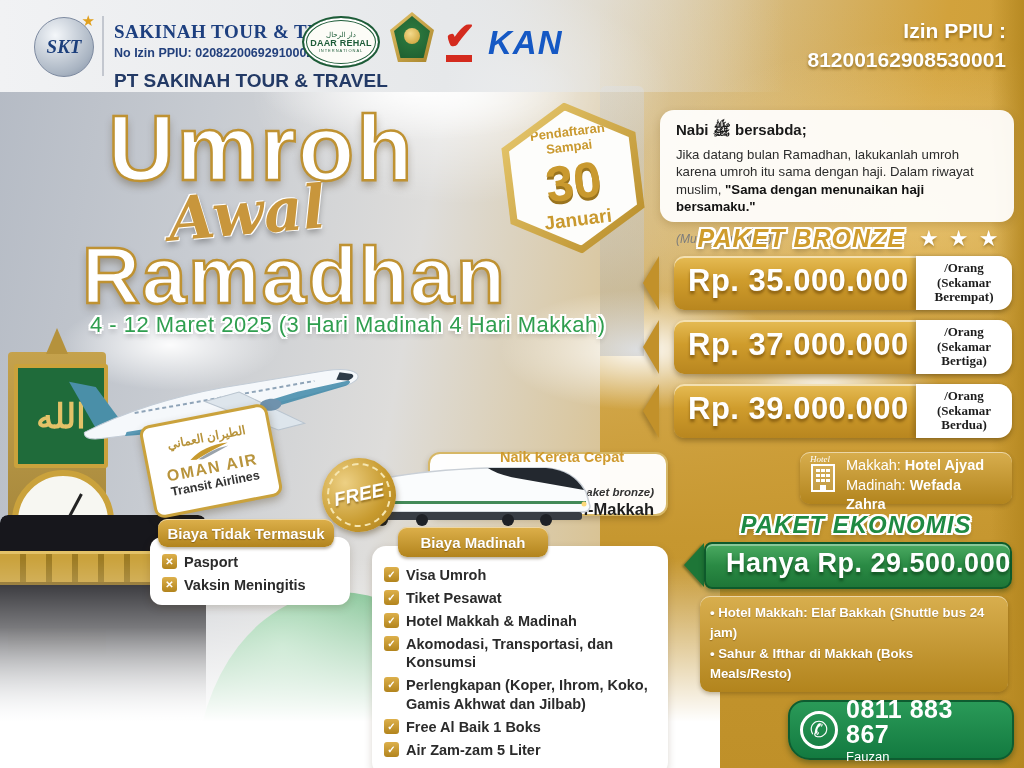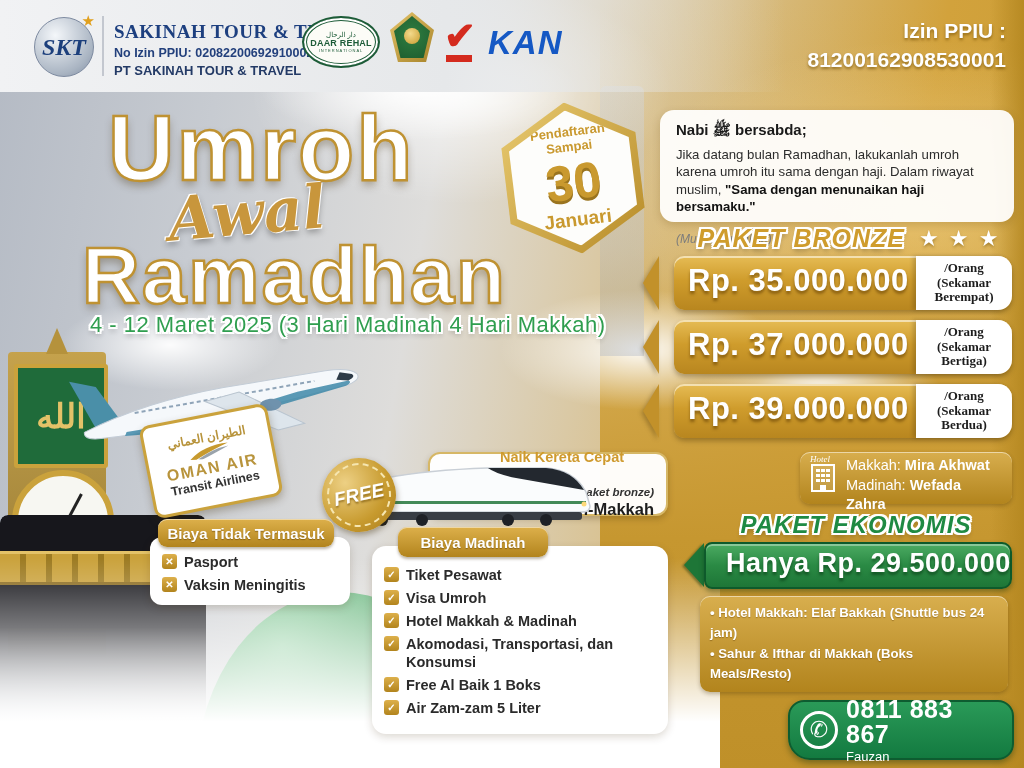--- a/index.html
+++ b/index.html
@@ -33,27 +33,27 @@
     -webkit-mask-image:linear-gradient(to bottom,#000 55%,transparent 100%);mask-image:linear-gradient(to bottom,#000 55%,transparent 100%);}
   .kaaba-band{position:absolute;left:0;top:36px;width:100%;height:28px;background:repeating-linear-gradient(90deg,#caa23c 0 20px,#9d7b22 20px 26px);border-top:3px solid #e3c268;border-bottom:3px solid #8a6a1d;}
   
   .dome{left:196px;top:592px;width:288px;height:300px;z-index:2;border-radius:50% 50% 0 0 / 62% 62% 0 0;
     background:radial-gradient(120% 120% at 30% 18%,#9bd4aa 0%,#55a96c 45%,#2f7d46 100%);}
   
   .header-bg{left:0;top:0;width:810px;height:92px;background:linear-gradient(to right,#f1f2f4 0%,#e6e8ea 55%,rgba(230,232,234,0) 97%);z-index:4;}
   .logo-globe{left:34px;top:17px;width:58px;height:58px;border-radius:50%;z-index:5;
     background:radial-gradient(circle at 35% 30%,#f4f7fa,#a9b4c2 70%,#7d8aa0);border:1px solid #7d8aa0;
     display:flex;align-items:center;justify-content:center;}
-  .logo-globe .abbr{font-family:"Liberation Serif",serif;font-style:italic;font-weight:bold;font-size:24px;color:#1c3f7c;}
+  .logo-globe .abbr{font-family:"Liberation Serif",serif;font-style:italic;font-weight:bold;font-size:19px;color:#1c3f7c;}
   .logo-star{position:absolute;top:-6px;right:-2px;color:#e0a01f;font-size:15px;}
   .logo-divider{left:102px;top:16px;width:2px;height:60px;background:#c3c7cf;z-index:5;}
   .company-block{left:114px;top:20px;z-index:5;line-height:1.25;}
   .company-name{font-family:"Liberation Serif",serif;font-weight:bold;font-size:19px;color:#1d3f7f;letter-spacing:.5px;}
   .company-license{font-size:12.5px;font-weight:bold;color:#23407c;margin-top:2px;}
-  .company-pt{font-size:13px;font-weight:bold;color:#233a66;margin-top:2px;}
+  .company-pt{font-size:19px;font-weight:bold;color:#233a66;margin-top:8px;}
   .badge-daar{left:302px;top:16px;width:74px;height:48px;border:2px solid #1d5c38;border-radius:50%;background:#fcfcf7;z-index:5;
     box-shadow:inset 0 0 0 2px #fff, inset 0 0 0 3px #1d5c38;display:flex;flex-direction:column;align-items:center;justify-content:center;line-height:1.1;}
   .badge-daar .ar{font-size:7px;color:#1d5c38;}
   .badge-daar .nm{font-size:9px;font-weight:900;color:#1d5c38;letter-spacing:.2px;}
   .badge-daar .sb{font-size:4px;color:#1d5c38;letter-spacing:1px;}
   .badge-kemenag{left:390px;top:12px;width:44px;height:50px;z-index:5;
     clip-path:polygon(50% 0,100% 36%,82% 100%,18% 100%,0 36%);background:linear-gradient(135deg,#e3c268,#a8842a);}
   .badge-kemenag .inner{position:absolute;left:4px;top:4px;right:4px;bottom:4px;clip-path:polygon(50% 0,100% 36%,82% 100%,18% 100%,0 36%);background:radial-gradient(circle at 50% 45%,#2e7d41,#1d5c2e);}
   .badge-kemenag .emb{position:absolute;left:14px;top:16px;width:16px;height:16px;border-radius:50%;background:radial-gradient(circle at 40% 35%,#f3da8c,#c89b2e);}
   .badge-kan{left:444px;top:22px;z-index:5;display:flex;align-items:flex-end;}
@@ -301,21 +301,21 @@
             <rect x="11" y="11" width="4" height="3"></rect>
             <rect x="16" y="11" width="4" height="3"></rect>
           <rect x="6" y="16" width="4" height="3"></rect>
             <rect x="11" y="16" width="4" height="3"></rect>
             <rect x="16" y="16" width="4" height="3"></rect>
           <rect x="10" y="22" width="6" height="6"></rect>
         </g>
       </svg>
     </div>
     <div class="hotel-lines">
-      <div><span>Makkah: </span><b>Mira Akhwat</b></div>
+      <div><span>Makkah: </span><b>Hotel Ajyad</b></div>
       <div><span>Madinah: </span><b>Wefada Zahra</b></div>
     </div>
   </div>
 
   <div class="abs eko-title outline-w">PAKET EKONOMIS</div>
   <div class="abs green-ribbon">
     <div class="green-tip"></div>
     <div class="green-bar"></div>
     <div class="green-text">Hanya Rp. 29.500.000</div>
   </div>
@@ -377,33 +377,37 @@
     <div class="cost-item">
       <span class="sq icon-x"></span>
       <span>Vaksin Meningitis</span>
     </div>
   </div>
 
   <div class="abs gold-tab bi-tab">Biaya Madinah</div>
   <div class="abs bi-box">
     <div class="cost-item">
         <span class="sq icon-check"></span>
+        <span>Visa Umroh</span>
+      </div>
+    <div class="cost-item">
+        <span class="sq icon-check"></span>
         <span>Tiket Pesawat</span>
       </div>
     <div class="cost-item">
         <span class="sq icon-check"></span>
-        <span>Visa Umroh</span>
-      </div>
-    <div class="cost-item">
-        <span class="sq icon-check"></span>
         <span>Hotel Makkah &amp; Madinah</span>
       </div>
     <div class="cost-item">
         <span class="sq icon-check"></span>
         <span>Akomodasi, Transportasi, dan Konsumsi</span>
+      </div>
+    <div class="cost-item">
+        <span class="sq icon-check"></span>
+        <span>Perlengkapan (Koper, Ihrom, Koko, Gamis Akhwat dan Jilbab)</span>
       </div>
     <div class="cost-item">
         <span class="sq icon-check"></span>
         <span>Free Al Baik 1 Boks</span>
       </div>
     <div class="cost-item">
         <span class="sq icon-check"></span>
         <span>Air Zam-zam 5 Liter</span>
       </div>
   </div>

